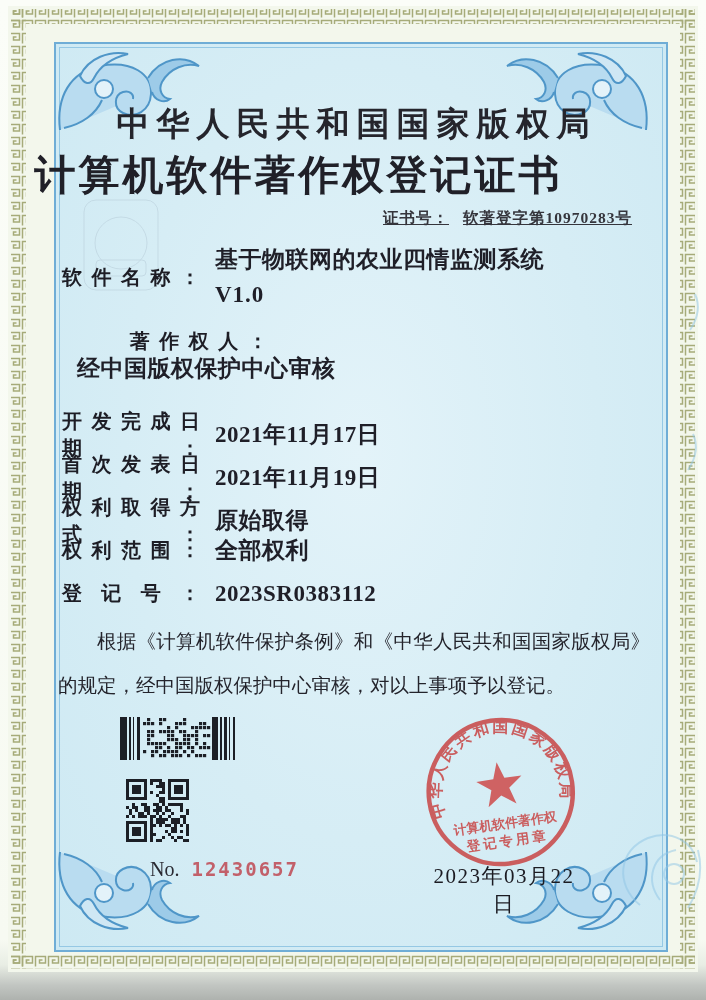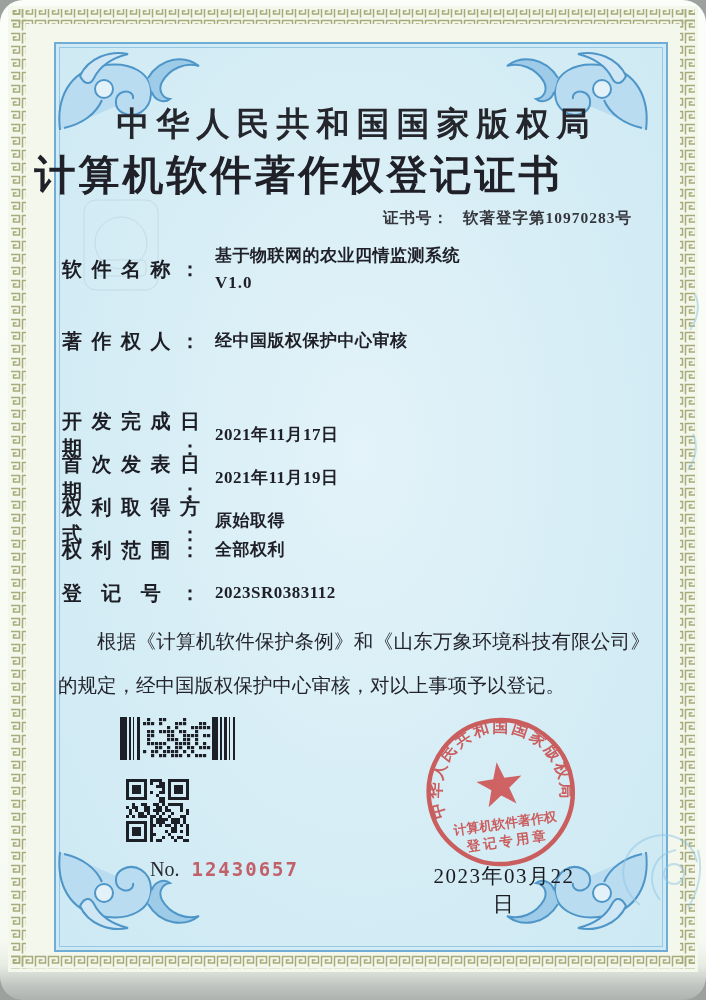--- a/index.html
+++ b/index.html
@@ -1,40 +1,40 @@
 <!DOCTYPE html>
 <html><head>
 <meta charset="utf-8">
 <style>
   html,body{margin:0;padding:0;}
   body{font-family:"Liberation Serif","DejaVu Serif",serif;background:#9da19d;}
   .page{position:relative;width:706px;height:1000px;margin:0 auto;overflow:hidden;
-        background:linear-gradient(#fbfdf8 0%,#f7faf2 94%,#e8ede4 96.5%,#c2c6c2 98.5%,#aeb2ae 100%);border-radius:23px;}
+        background:linear-gradient(#fbfdf8 0%,#f7faf2 94%,#e8ede4 96.5%,#c2c6c2 98.5%,#aeb2ae 100%);}
   
   .cert{position:absolute;left:8px;top:6px;width:690px;height:966px;background:#f3f7ec;}
   .meander{position:absolute;left:0;top:0;}
   
   .panel{position:absolute;left:46px;top:36px;width:614px;height:910px;
          background:radial-gradient(ellipse at 50% 45%, #e3f3f9 0%, #d6edf5 55%, #cde9f3 100%);
          border:2px solid #6fadd6;box-sizing:border-box;}
   .panel::after{content:"";position:absolute;left:3px;top:3px;right:3px;bottom:3px;
                 border:1px solid #95c8e4;pointer-events:none;}
   .overlay{position:absolute;left:0;top:0;pointer-events:none;}
   
   .t1{position:absolute;left:0;top:102px;width:706px;text-align:center;font-size:33px;
       font-weight:bold;letter-spacing:7px;text-indent:7px;color:#25252c;}
   .t2{position:absolute;left:0;top:148px;width:594px;text-align:center;font-size:41px;
       font-weight:bold;letter-spacing:3px;text-indent:3px;color:#202028;}
   .certno{position:absolute;top:208px;right:74px;font-size:15.5px;color:#35353c;
-          font-weight:bold;letter-spacing:1px;}
+          font-weight:bold;letter-spacing:1px;text-decoration:underline;}
   .certno .gap{display:inline-block;width:14px;}
   .row{position:absolute;left:62px;display:flex;align-items:center;}
   .row .lbl{width:138px;font-weight:bold;font-size:20px;color:#1d1d25;
             text-align:justify;text-align-last:justify;}
-  .row .val{margin-left:15px;font-size:17px;font-weight:bold;color:#1f1f28;
+  .row .val{margin-left:15px;font-size:23px;font-weight:bold;color:#1f1f28;
             letter-spacing:0.5px;line-height:1.2;}
   .row .val .v2{display:block;margin-top:7px;letter-spacing:1px;}
   .statement{position:absolute;left:58px;top:620px;width:592px;font-size:19.5px;
              line-height:44px;text-align:justify;text-indent:2em;color:#24242c;font-weight:500;}
   .noline{position:absolute;left:102px;top:858px;font-size:20px;color:#2a2a32;margin-left:48px;}
   .no-num{font-family:"DejaVu Sans Mono","Liberation Mono",monospace;font-size:19px;
           color:#c2606a;letter-spacing:2px;margin-left:12px;font-weight:bold;}
   .issue-date{position:absolute;left:424px;top:862px;width:160px;text-align:center;
               font-size:21px;font-weight:normal;letter-spacing:1.5px;color:#1b1b22;}
   .graphic{position:absolute;}
@@ -107,21 +107,21 @@
     <span>证书号：</span><span class="gap"></span><span>软著登字第10970283号</span>
   </div>
 
   <div class="row" style="top:246px;">
     <div class="lbl">软件名称：</div>
     <div class="val">
       <span>基于物联网的农业四情监测系统</span>
       <span class="v2">V1.0</span>
     </div>
   </div>
-  <div class="row" style="top:328px;">
+  <div class="row" style="top:328px;flex-direction:column;">
     <div class="lbl">著作权人：</div>
     <div class="val">经中国版权保护中心审核</div>
   </div>
   <div class="row" style="top:408px;">
     <div class="lbl">开发完成日期：</div>
     <div class="val">2021年11月17日</div>
   </div>
   <div class="row" style="top:451px;">
     <div class="lbl">首次发表日期：</div>
     <div class="val">2021年11月19日</div>
@@ -132,21 +132,21 @@
   </div>
   <div class="row" style="top:494px;">
     <div class="lbl">权利取得方式：</div>
     <div class="val">原始取得</div>
   </div>
   <div class="row" style="top:580px;">
     <div class="lbl">登记号：</div>
     <div class="val">2023SR0383112</div>
   </div>
 
-  <div class="statement">根据《计算机软件保护条例》和《山东万象环境科技有限公司》的规定，经中国版权保护中心审核，对以上事项予以登记。</div>
+  <div class="statement">根据《计算机软件保护条例》和《中华人民共和国国家版权局》的规定，经中国版权保护中心审核，对以上事项予以登记。</div>
 
   <svg id="barcode" class="graphic" style="left:120px;top:716px;" width="116" height="45">
       <rect x="0" y="1" width="7" height="43" fill="#1c1f26"></rect>
       <rect x="9" y="1" width="2" height="43" fill="#1c1f26"></rect>
       <rect x="13" y="1" width="1" height="43" fill="#1c1f26"></rect>
       <rect x="17" y="1" width="3" height="43" fill="#1c1f26"></rect>
       <rect x="92" y="1" width="6" height="43" fill="#1c1f26"></rect>
       <rect x="100" y="1" width="2" height="43" fill="#1c1f26"></rect>
       <rect x="104" y="1" width="3" height="43" fill="#1c1f26"></rect>
       <rect x="109" y="1" width="1" height="43" fill="#1c1f26"></rect>

